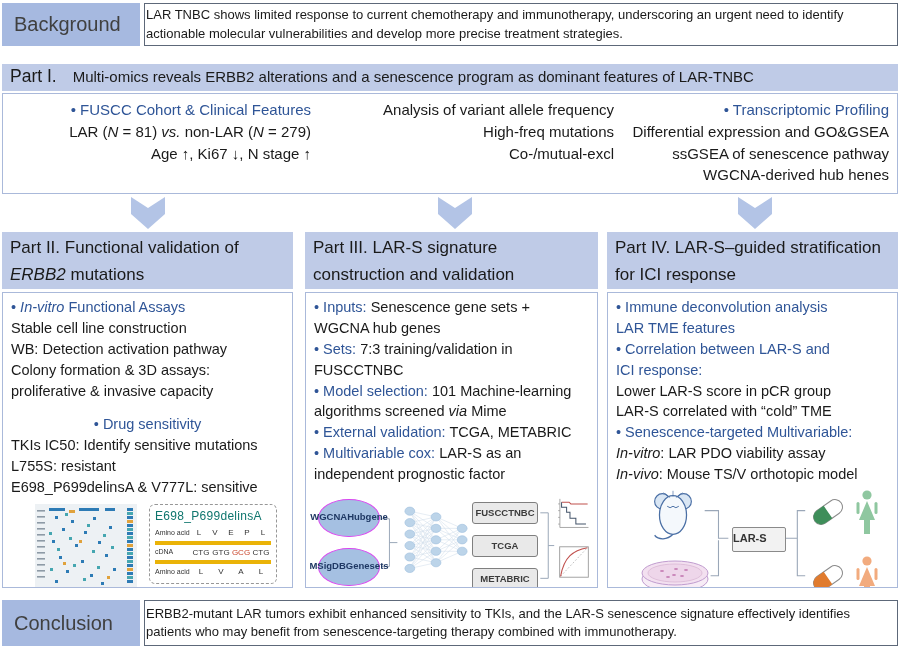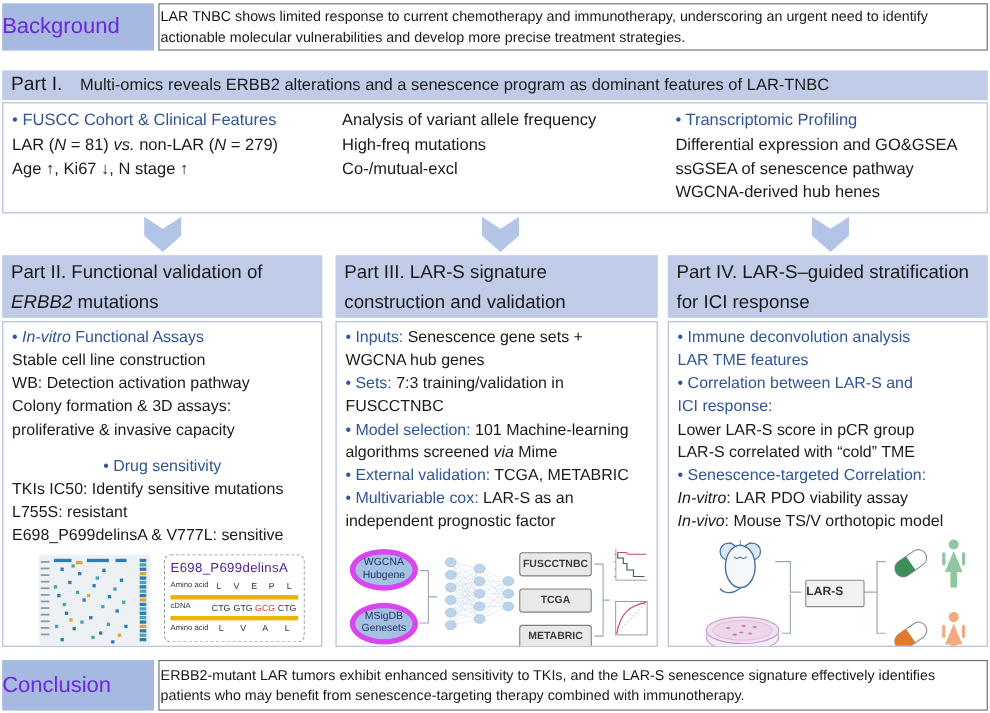--- a/index.html
+++ b/index.html
@@ -10,58 +10,58 @@
     --blue:#2f5597;
     --red:#c9442a;
   }
   *{margin:0;padding:0;box-sizing:border-box;}
   body{background:#fff;}
   #app{position:relative;width:900px;height:648px;background:#fff;
        font-family:"Liberation Sans",sans-serif;color:#1a1a1a;overflow:hidden;}
 
   .toprow{position:absolute;left:2px;width:896px;height:43px;display:flex;}
   .toprow .rowlabel{width:138px;background:var(--label);display:flex;align-items:center;
-       font-size:20px;color:#6d28d9;}
+       padding-left:12px;font-size:20px;color:#404040;}
   .toprow .tbox{flex:1;margin-left:4px;border:1.5px solid var(--darkborder);background:#fff;
        padding:2px 1px;font-size:13px;line-height:1.42;display:flex;align-items:center;}
 
   .part1bar{position:absolute;left:2px;top:64px;width:896px;height:27px;background:var(--header);
        display:flex;align-items:baseline;padding:2px 0 0 8px;font-size:15px;gap:16px;}
   .part1bar .big{font-size:17.5px;}
   .part1box{position:absolute;left:2px;top:93px;width:896px;height:101px;border:1.5px solid var(--border);
-       background:#fff;display:flex;padding:5px 8px;}
+       background:#fff;display:flex;padding:5px 8px;text-align:right;}
   .p1col{font-size:15px;line-height:1.45;}
 
   .arrow{position:absolute;top:197px;width:34px;height:32px;}
 
   .col{position:absolute;top:232px;}
   .colhead{height:57px;background:var(--header);font-size:17px;line-height:1.6;padding:2px 8px;}
   .colbox{margin-top:3px;height:296px;border:1.5px solid var(--border);background:#fff;
        padding:4px 8px;font-size:14.5px;line-height:1.44;overflow:hidden;}
 
   .line{white-space:nowrap;}
   .i{font-style:italic;}
   .blue{color:var(--blue);}
   .red{color:var(--red);}
   .gap-top{margin-top:13px;text-align:center;}
 
   
   .p2graphic{display:flex;margin-top:6px;padding-left:24px;gap:12px;align-items:flex-start;}
   .codonbox{width:128px;border:1.2px dashed #979797;border-radius:6px;padding:3px 5px;background:#fff;}
-  .codontitle{font-size:12px;color:#4c1d95;letter-spacing:.3px;white-space:nowrap;}
+  .codontitle{font-size:12px;color:#0f766e;letter-spacing:.3px;white-space:nowrap;}
   .codon-row{display:flex;align-items:center;font-size:8px;color:#333;padding:2px 0;}
   .codon-row span{flex:1;text-align:center;}
   .codon-row span.clab{flex:0 0 36px;text-align:left;font-size:7px;}
   .codon-row + .codon-row{border-top:4px solid #eab308;}
 
   
   .p3graphic{position:relative;height:102px;margin-top:3px;}
   .oval{position:absolute;width:62px;height:38px;border-radius:50%;
-        background:#a5c0e2;border:5px solid #d946ef;display:flex;flex-direction:column;
-        align-items:center;justify-content:center;font-size:9.5px;font-weight:400;color:#1f3864;line-height:1.15;}
+        background:#a5c0e2;border:1px solid #d946ef;display:flex;flex-direction:row;
+        align-items:center;justify-content:center;font-size:9.5px;font-weight:700;color:#1f3864;line-height:1.15;}
   .dsbox{position:absolute;left:158px;width:66px;height:22px;background:#e9e9e9;border:1.5px solid #7f7f7f;
         border-radius:3px;display:flex;align-items:center;justify-content:center;
         font-size:9.5px;font-weight:700;color:#3b3b3b;}
   .miniplot{position:absolute;}
 
   
   .p4graphic{position:relative;height:112px;margin-top:2px;}
   .larsbox{position:absolute;left:116px;top:40px;width:54px;height:25px;background:#f2f2f2;
         border:1.5px solid #8a8a8a;border-radius:2px;display:flex;align-items:center;justify-content:flex-start;
         font-size:11px;font-weight:700;color:#333;}
@@ -358,21 +358,21 @@
 
   <div class="col" style="left:607px;width:291px">
     <div class="colhead"><span>Part IV. LAR-S–guided stratification for ICI response</span></div>
     <div class="colbox">
       <div class="line"><span class="blue">• Immune deconvolution analysis</span></div>
       <div class="line"><span class="blue">LAR TME features</span></div>
       <div class="line"><span class="blue">• Correlation between LAR-S and</span></div>
       <div class="line"><span class="blue">ICI response:</span></div>
       <div class="line"><span>Lower LAR-S score in pCR group</span></div>
       <div class="line"><span>LAR-S correlated with “cold” TME</span></div>
-      <div class="line"><span class="blue">• Senescence-targeted Correlation:</span></div>
+      <div class="line"><span class="blue">• Senescence-targeted Multivariable:</span></div>
       <div class="line"><span class="i">In-vitro</span><span>: LAR PDO viability assay</span></div>
       <div class="line"><span class="i">In-vivo</span><span>: Mouse TS/V orthotopic model</span></div>
 
       <div class="p4graphic">
         <svg class="absfill" viewBox="0 0 277 112">
           <g stroke="#9aa7b8" stroke-width="1.1" fill="none">
             <path d="M90,24 H104 V52 H114"></path>
             <path d="M96,90 H104 V54"></path>
             <path d="M172,52 H184 V24 H192"></path>
             <path d="M184,52 V90 H192"></path>

